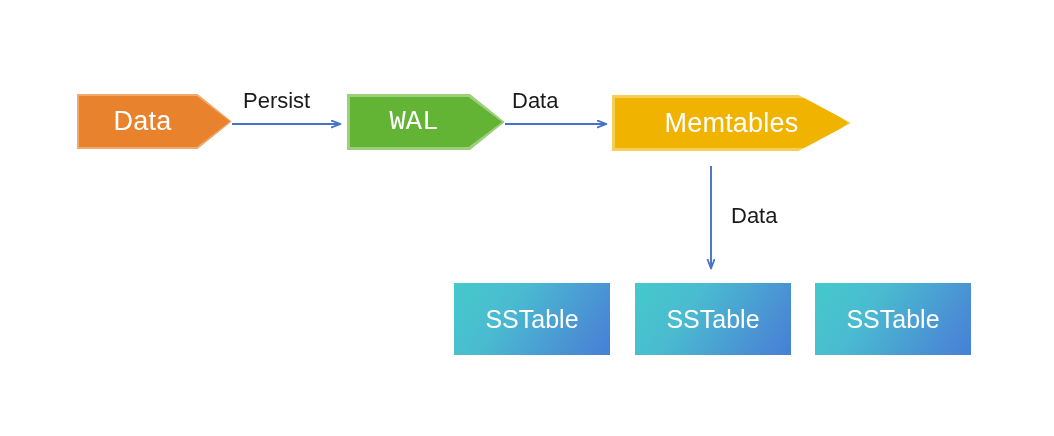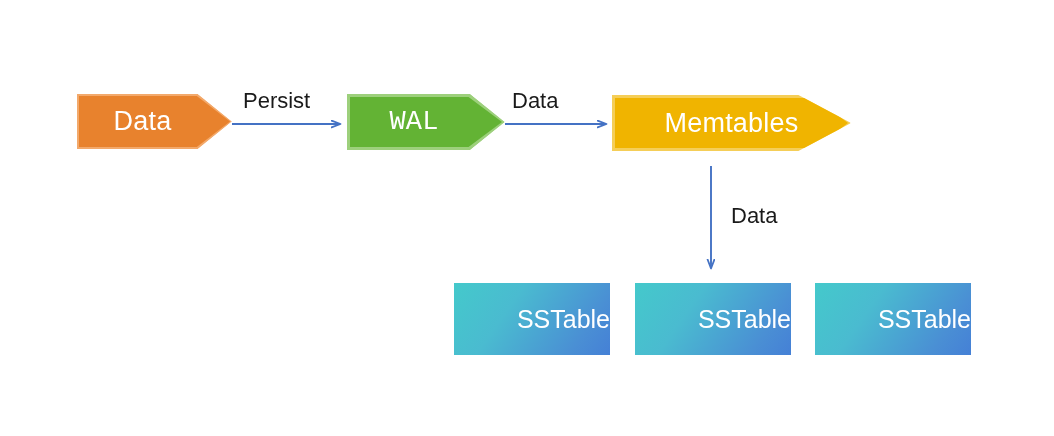--- a/index.html
+++ b/index.html
@@ -104,21 +104,21 @@
   #node-memtables .pent-label { }
 
   
   .sstable {
     position: absolute;
     top: 283px;
     width: 156px;
     height: 72px;
     display: flex;
     align-items: center;
-    justify-content: flex-end;
+    justify-content: center;
     color: #ffffff;
     font-size: 25px;
     background: linear-gradient(125deg, #44C9CB 0%, #4ABBD0 35%, #4A8FD4 80%, #4580D6 100%);
   }
   #sstable-0 { left: 454px; }
   #sstable-1 { left: 635px; }
   #sstable-2 { left: 815px; }
 
   
   .edge-label {

